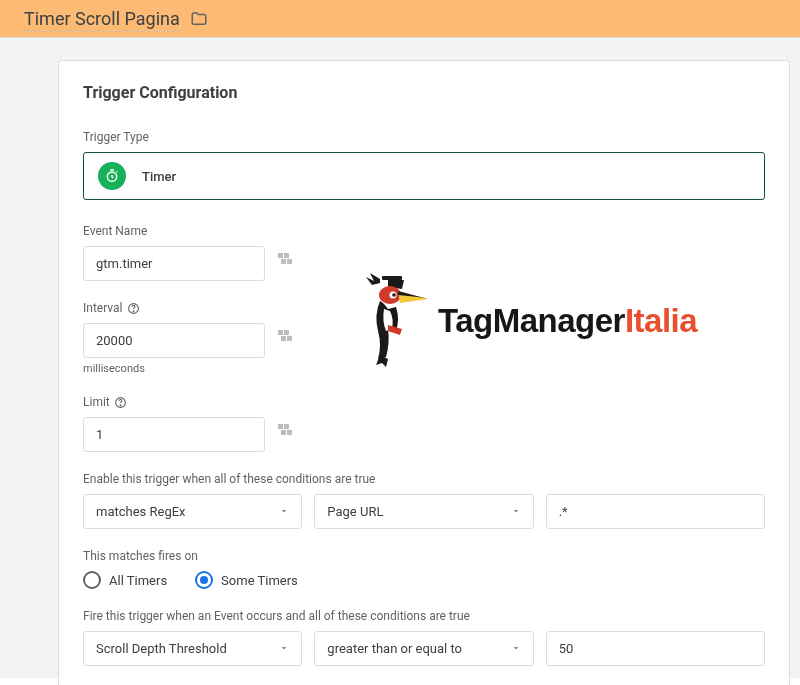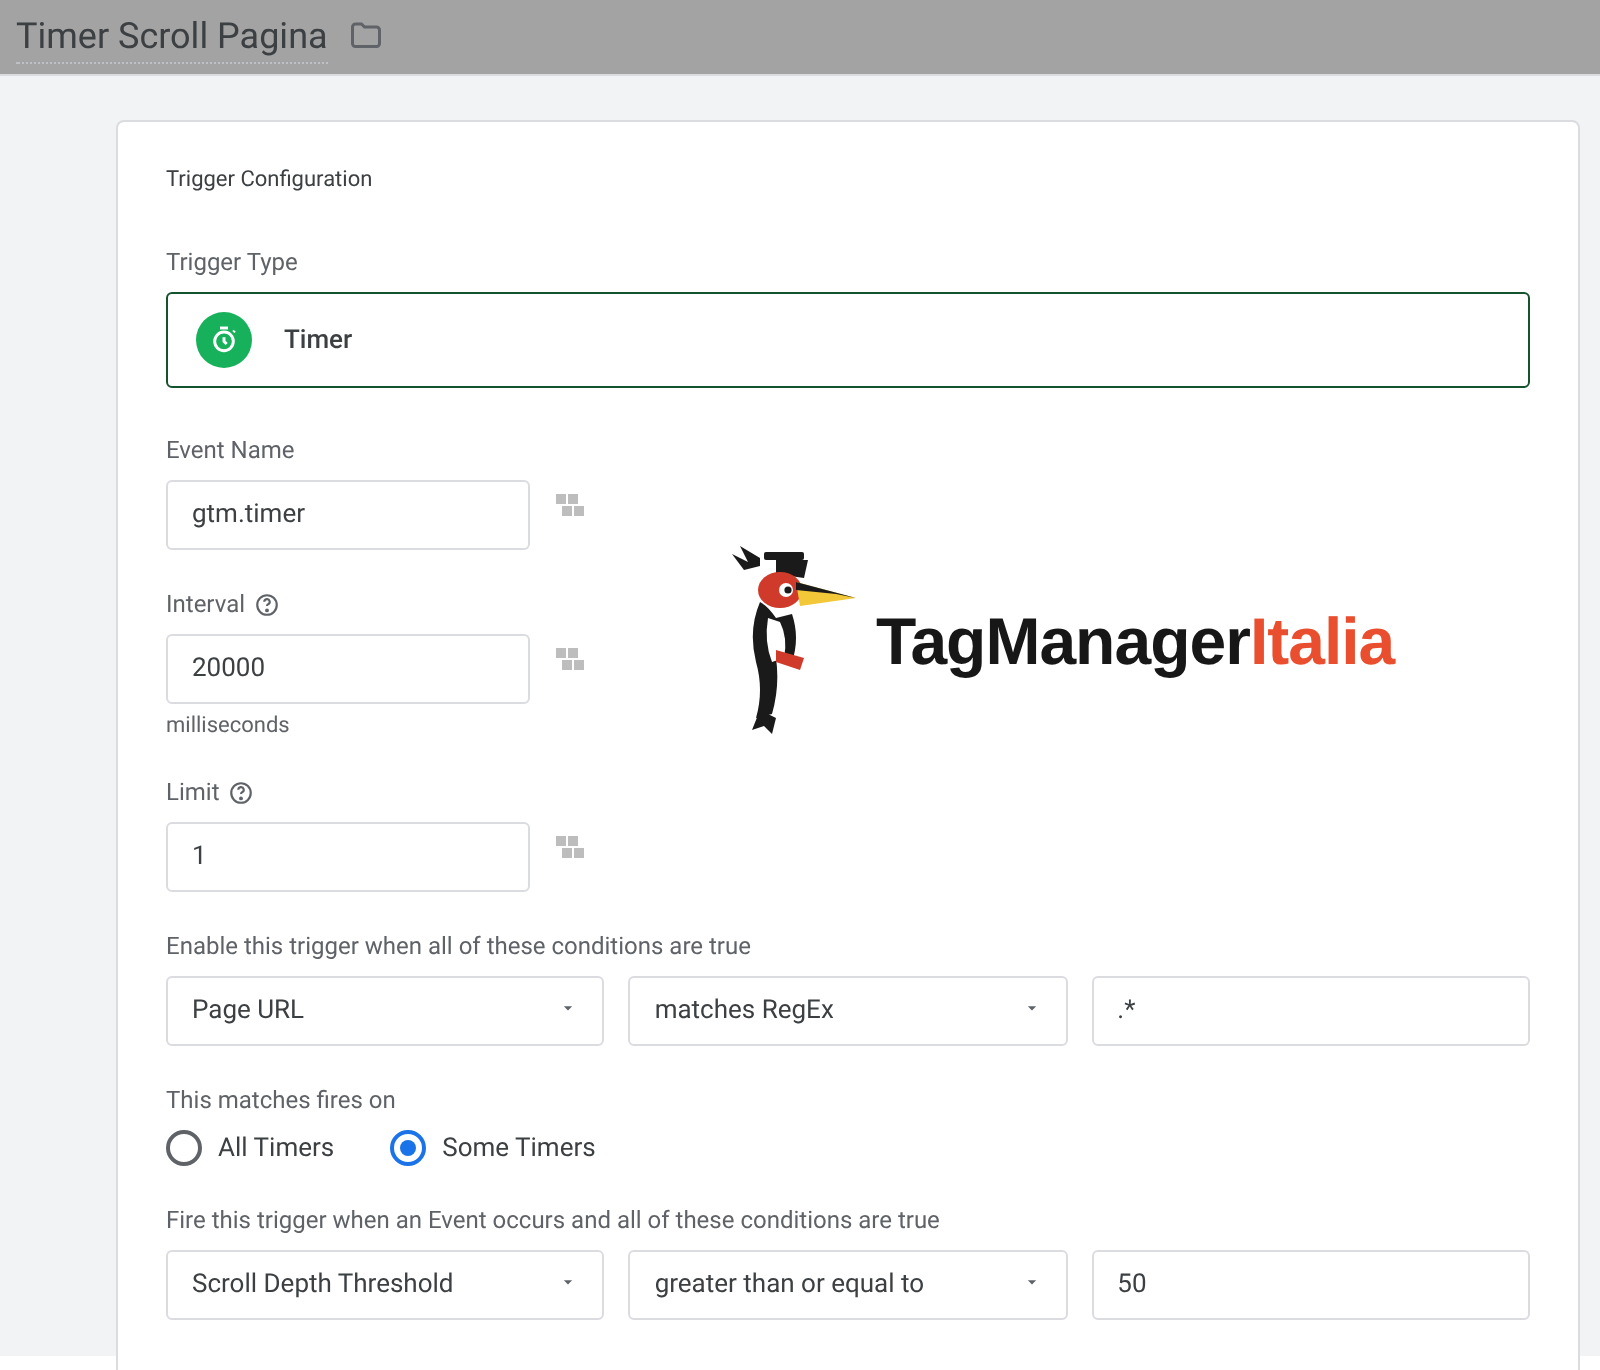--- a/index.html
+++ b/index.html
@@ -6,26 +6,26 @@
   body {
     font-family: Roboto, "Helvetica Neue", Arial, sans-serif;
     font-size: 13px;
     color: #3c4043;
     background: #fff;
     width: 800px;
     height: 685px;
     overflow: hidden;
   }
   .topbar {
-    padding: 8px 8px 5px 8px;
+    padding: 8px 8px 5px 24px;
     border-bottom: 1px solid #dadce0;
     display: flex;
     align-items: center;
     gap: 10px;
-    background: #a3a3a3;
+    background: #fdba74;
   }
   .title-wrap {
     border-bottom: 1px dotted #bdc1c6;
     padding-bottom: 2px;
   }
   .title {
     font-size: 18px;
     color: #3c4043;
     font-weight: 400;
   }
@@ -37,23 +37,23 @@
     position: relative;
   }
   .panel {
     background: #fff;
     border: 1px solid #dadce0;
     border-radius: 4px;
     width: 732px;
     padding: 22px 24px 28px 24px;
   }
   .panel-title {
-    font-size: 11px;
-    color: #3c4043;
-    font-weight: 400;
+    font-size: 16px;
+    color: #3c4043;
+    font-weight: 700;
     margin-bottom: 28px;
   }
   .label {
     font-size: 12px;
     color: #5f6368;
     margin-bottom: 8px;
     display: flex;
     align-items: center;
     gap: 4px;
     text-align: right;
@@ -281,29 +281,29 @@
               <rect x="9" y="10" width="5" height="5"></rect>
             </svg>
         </button>
       </div>
     </div>
 
     <div class="field-group">
       <div class="label">Enable this trigger when all of these conditions are true</div>
       <div class="cond-row">
         <div class="select" style="width:222px">
-          <span>Page URL</span>
+          <span>matches RegEx</span>
           <span class="chev">
             <svg width="10" height="10" viewBox="0 0 24 24" fill="currentColor">
                 <path d="M7 10l5 5 5-5z"></path>
               </svg>
           </span>
         </div>
         <div class="select" style="width:222px">
-          <span>matches RegEx</span>
+          <span>Page URL</span>
           <span class="chev">
             <svg width="10" height="10" viewBox="0 0 24 24" fill="currentColor">
                 <path d="M7 10l5 5 5-5z"></path>
               </svg>
           </span>
         </div>
         <div class="text-input" style="width:222px">
           <span>.*</span>
         </div>
       </div>

